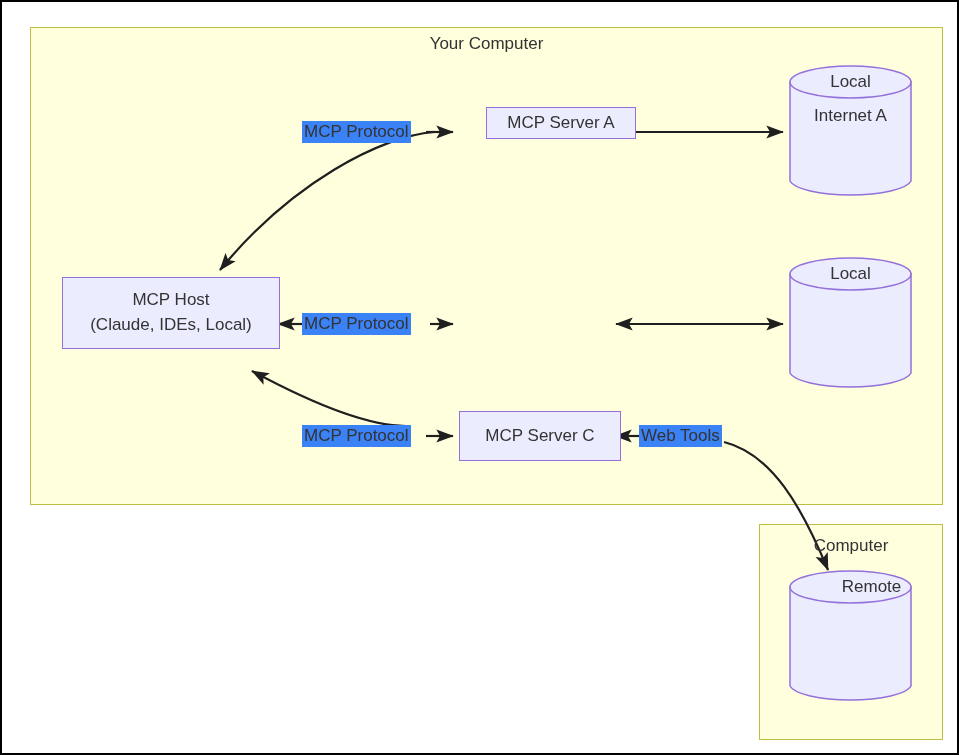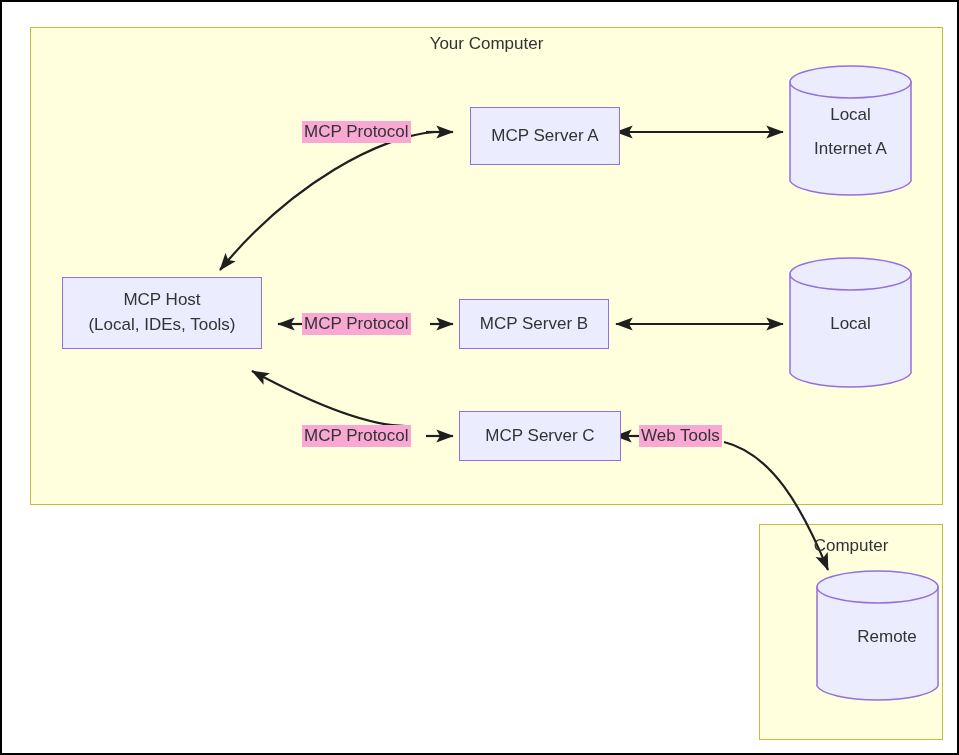--- a/index.html
+++ b/index.html
@@ -60,33 +60,32 @@
   }
   .cyl-text {
     position: absolute;
     left: 0;
     right: 0;
     top: 0;
     bottom: 0;
     display: flex;
     flex-direction: column;
     align-items: center;
-    justify-content: center;
     font-size: 17px;
     color: #333333;
     white-space: nowrap;
     line-height: 2.0;
     pointer-events: none;
   }
   
   .edge-label {
     position: absolute;
     font-size: 17px;
     color: #333333;
-    background: #f9a8d4;
+    background: #3b82f6;
     white-space: nowrap;
     padding: 1px 2px;
     line-height: 1.2;
   }
   
   #edges {
     position: absolute;
     left: 0;
     top: 0;
     width: 959px;
@@ -135,32 +134,29 @@
 
     <path class="edge-path" d="M 637,434 L 613,434" marker-end="url(#arrowEnd)"></path>
 
     <path class="edge-path" d="M 722,440 C 770,452 800,505 826,568" marker-end="url(#arrowEnd)"></path>
   </svg>
 
   <div class="group-label" style="left:28px; top:32px; width:913px;">Your Computer</div>
 
   <div class="group-label" style="left:757px; top:534px; width:184px;">Computer</div>
 
-  <div class="node-rect" style="left:60px; top:275px; width:200px; height:72px;">
+  <div class="node-rect" style="left:60px; top:275px; width:218px; height:72px;">
     <span>MCP Host</span>
-    <span>(Local, IDEs, Tools)</span>
+    <span>(Claude, IDEs, Local)</span>
   </div>
 
-  <div class="node-rect" style="left:468px; top:105px; width:150px; height:58px;">
+  <div class="node-rect" style="left:484px; top:105px; width:150px; height:32px;">
     <span>MCP Server A</span>
   </div>
 
-  <div class="node-rect" style="left:457px; top:297px; width:150px; height:50px;">
-    <span>MCP Server B</span>
-  </div>
 
   <div class="node-rect" style="left:457px; top:409px; width:162px; height:50px;">
     <span>MCP Server C</span>
   </div>
 
   <div class="node-cyl" style="left:787px; top:63px; width:123px; height:133px;">
     <svg width="123" height="133" viewBox="0 0 123 133" xmlns="http://www.w3.org/2000/svg">
       <path d="M1,17 L1,116 A61,16 0 0 0 122,116 L122,17 Z" fill="#ececff" stroke="#9370db" stroke-width="1.5"></path>
       <ellipse cx="61.5" cy="17" rx="60.5" ry="16" fill="#ececff" stroke="#9370db" stroke-width="1.5"></ellipse>
     </svg>
@@ -173,21 +169,21 @@
   <div class="node-cyl" style="left:787px; top:255px; width:123px; height:133px;">
     <svg width="123" height="133" viewBox="0 0 123 133" xmlns="http://www.w3.org/2000/svg">
       <path d="M1,17 L1,116 A61,16 0 0 0 122,116 L122,17 Z" fill="#ececff" stroke="#9370db" stroke-width="1.5"></path>
       <ellipse cx="61.5" cy="17" rx="60.5" ry="16" fill="#ececff" stroke="#9370db" stroke-width="1.5"></ellipse>
     </svg>
     <div class="cyl-text">
       <span>Local</span>
     </div>
   </div>
 
-  <div class="node-cyl" style="left:814px; top:568px; width:142px; height:133px;">
+  <div class="node-cyl" style="left:787px; top:568px; width:142px; height:133px;padding-left:23px;">
     <svg width="123" height="133" viewBox="0 0 123 133" xmlns="http://www.w3.org/2000/svg">
       <path d="M1,17 L1,116 A61,16 0 0 0 122,116 L122,17 Z" fill="#ececff" stroke="#9370db" stroke-width="1.5"></path>
       <ellipse cx="61.5" cy="17" rx="60.5" ry="16" fill="#ececff" stroke="#9370db" stroke-width="1.5"></ellipse>
     </svg>
     <div class="cyl-text">
       <span>Remote</span>
     </div>
   </div>
 
   <div class="edge-label" style="left:300px; top:119px;">MCP Protocol</div>

